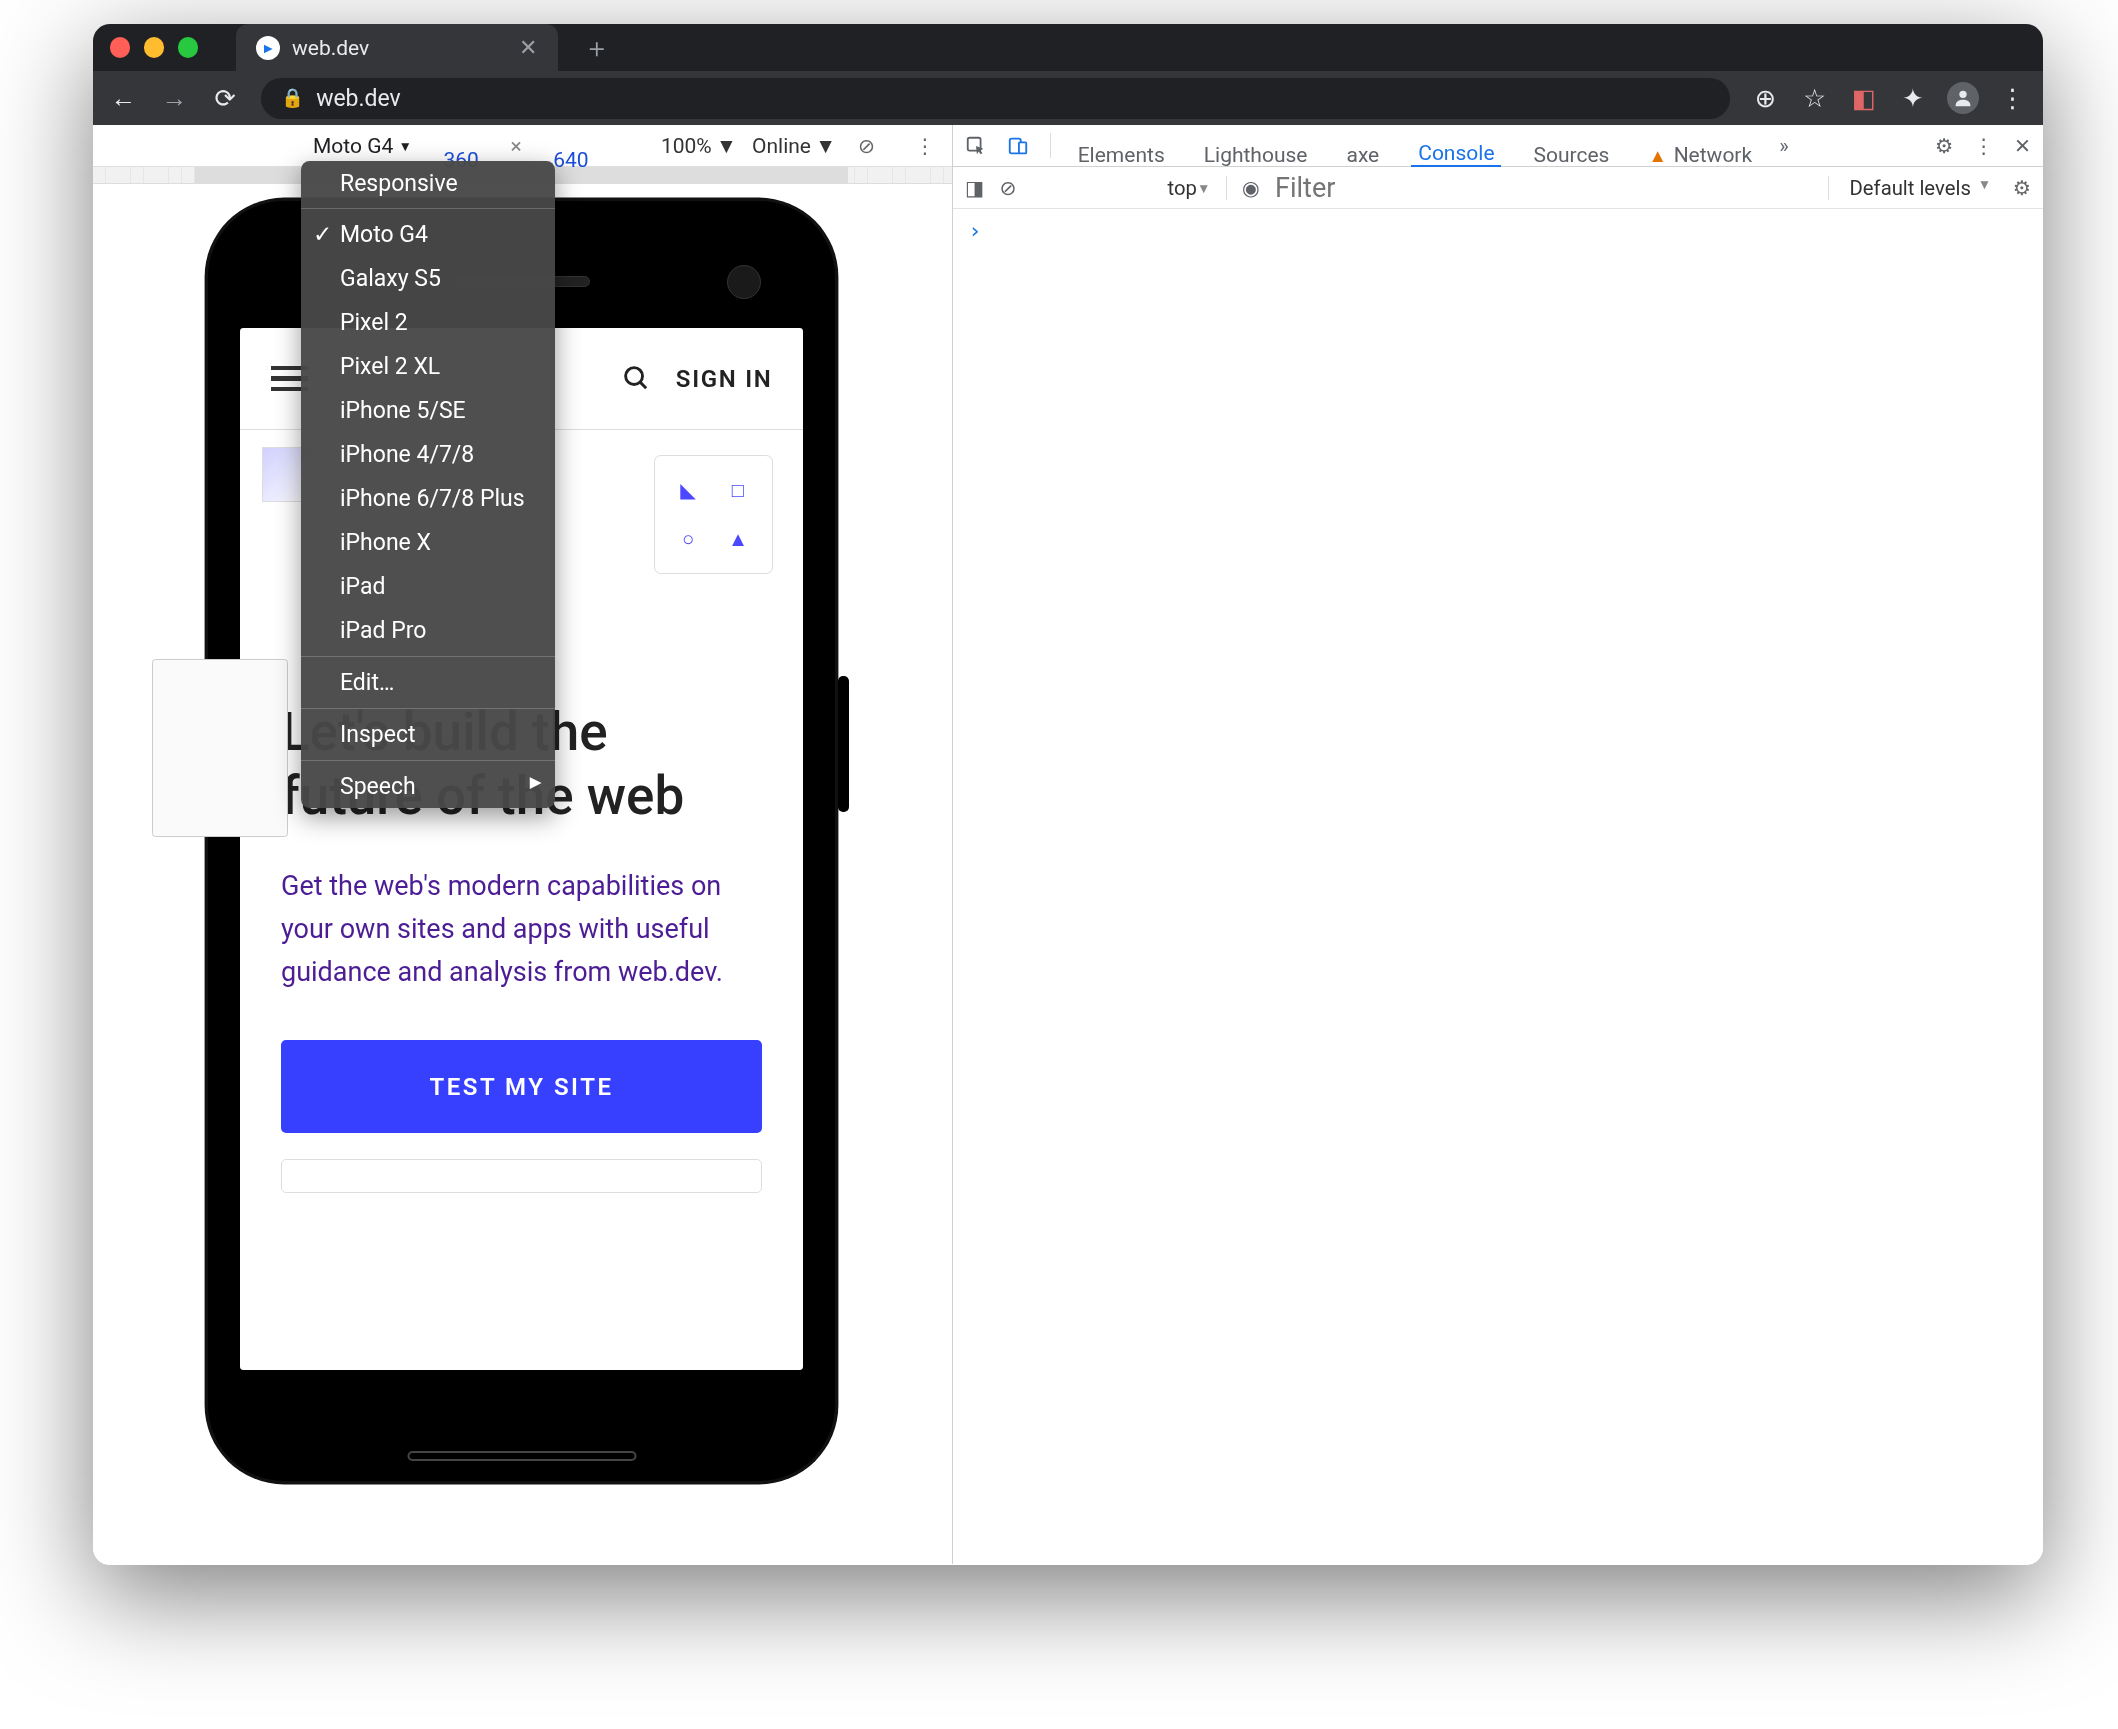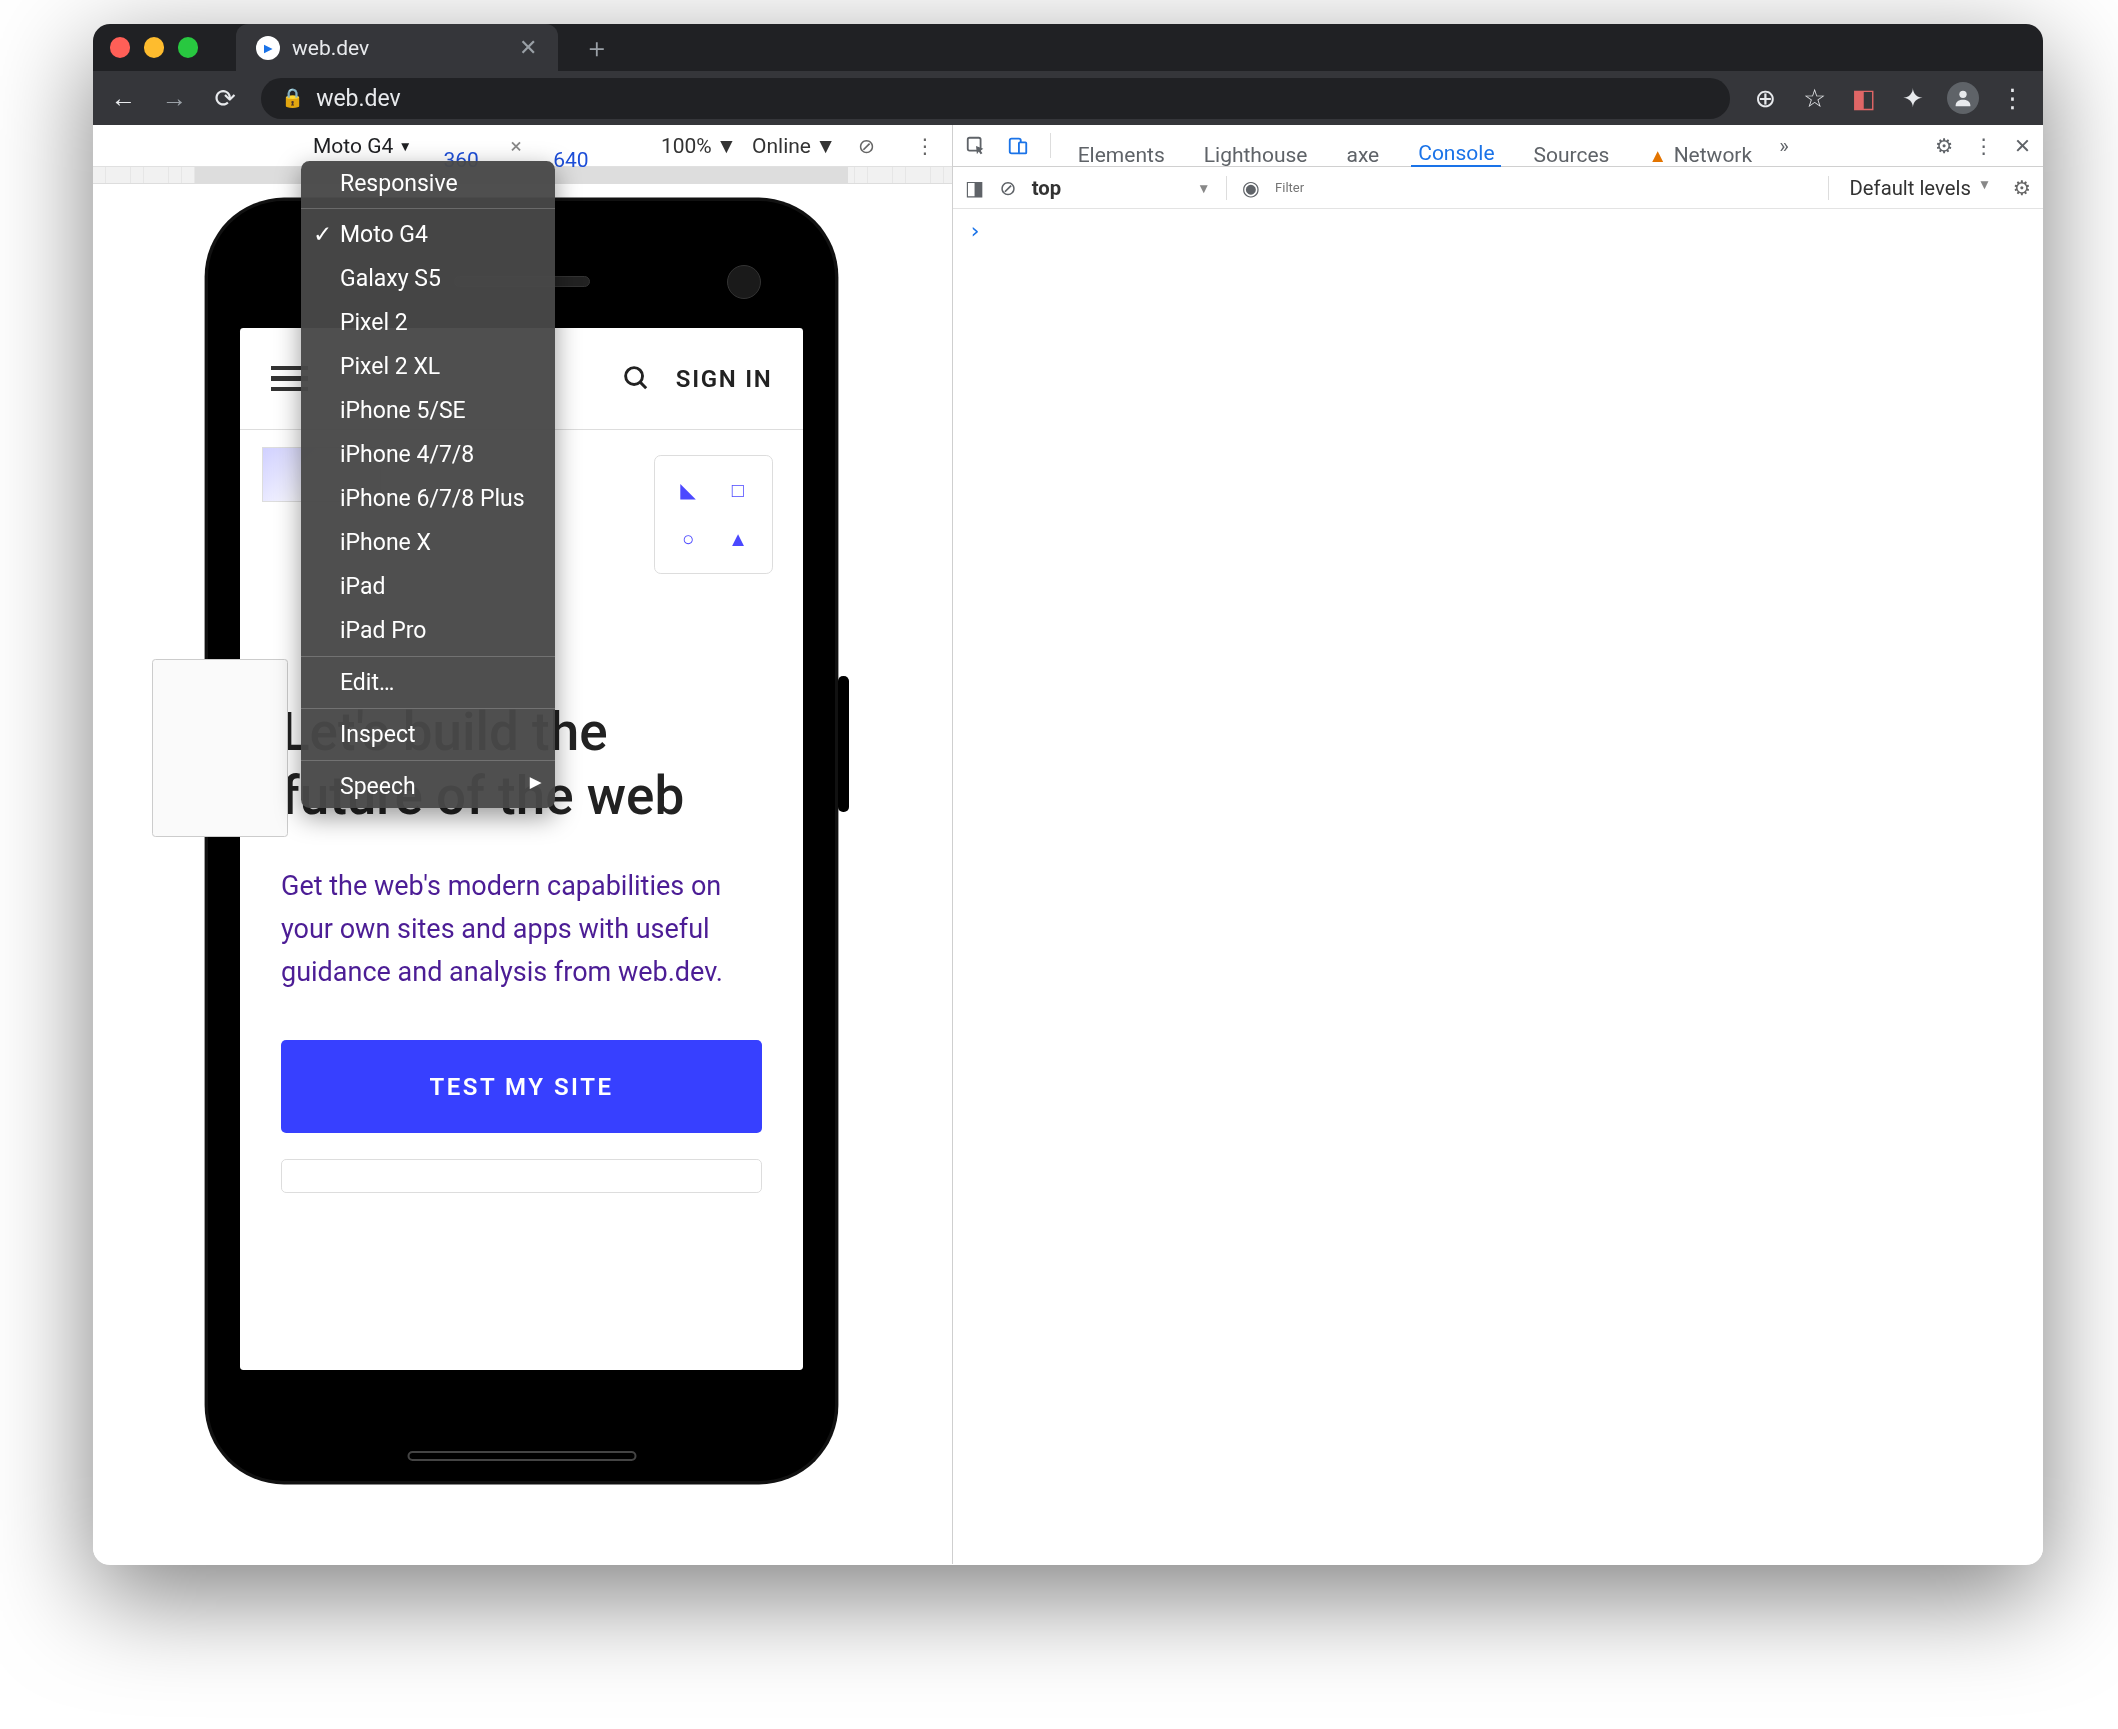--- a/index.html
+++ b/index.html
@@ -78,23 +78,23 @@
 .device-menu .sub::after{ content:"▶"; position:absolute; right:13.6px; font-size:15.3px;}
 
 
 .dt-tabbar { height:42px; border-bottom:0.8px solid #d0d0d0; display:flex; align-items:center; padding:0 12px; gap:20.3px; font-size:21px; color:#5f6368; position:relative;}
 .dt-tabbar .dico{ font-size:20.3px; color:#5f6368;}
 .dt-tabbar .tabx{ padding:0 6.8px; height:42px; display:flex; align-items:flex-end; gap:6.8px;}
 .dt-tabbar .tabx.active{ color:#1a73e8; border-bottom:2.5px solid #1a73e8;}
 .dt-tabbar .spacer{ flex:1; }
 .dt-tabbar .warn{ color:#e37400; font-size:18.6px;}
 .dt-consolebar { height:42px; border-bottom:0.8px solid #e3e3e3; display:flex; align-items:center; padding:0 12px; gap:15.3px; font-size:20.3px; color:#5f6368;}
-.dt-consolebar .sel{ width:195px; display:flex; justify-content:space-between; align-items:center; color:#333; border-right:0.8px solid #ddd; padding-right:15.3px;font-weight:bold;}
+.dt-consolebar .sel{ width:195px; display:flex; justify-content:flex-end; align-items:center; color:#333; border-right:0.8px solid #ddd; padding-right:15.3px;}
 .dt-consolebar .tri{ font-size:13.6px; color:#888;}
-.dt-consolebar input{ flex:1; border:none; font-size:13px; outline:none; color:#a21caf; }
+.dt-consolebar input{ flex:1; border:none; font-size:27px; outline:none; color:#a21caf; }
 .dt-consolebar .levels{ display:flex; gap:6.8px; color:#333; border-left:0.8px solid #ddd; padding-left:21px; min-width:170px;}
 .dt-consolebar .gear{ margin-left:auto; color:#666;}
 .dt-body{ flex:1; padding:8.5px 15.3px; }
 .prompt{ color:#1a73e8; font-size:22px; font-family:Menlo,monospace;}
 
 svg{display:block;}
 </style>
 </head>
 <body>
 

